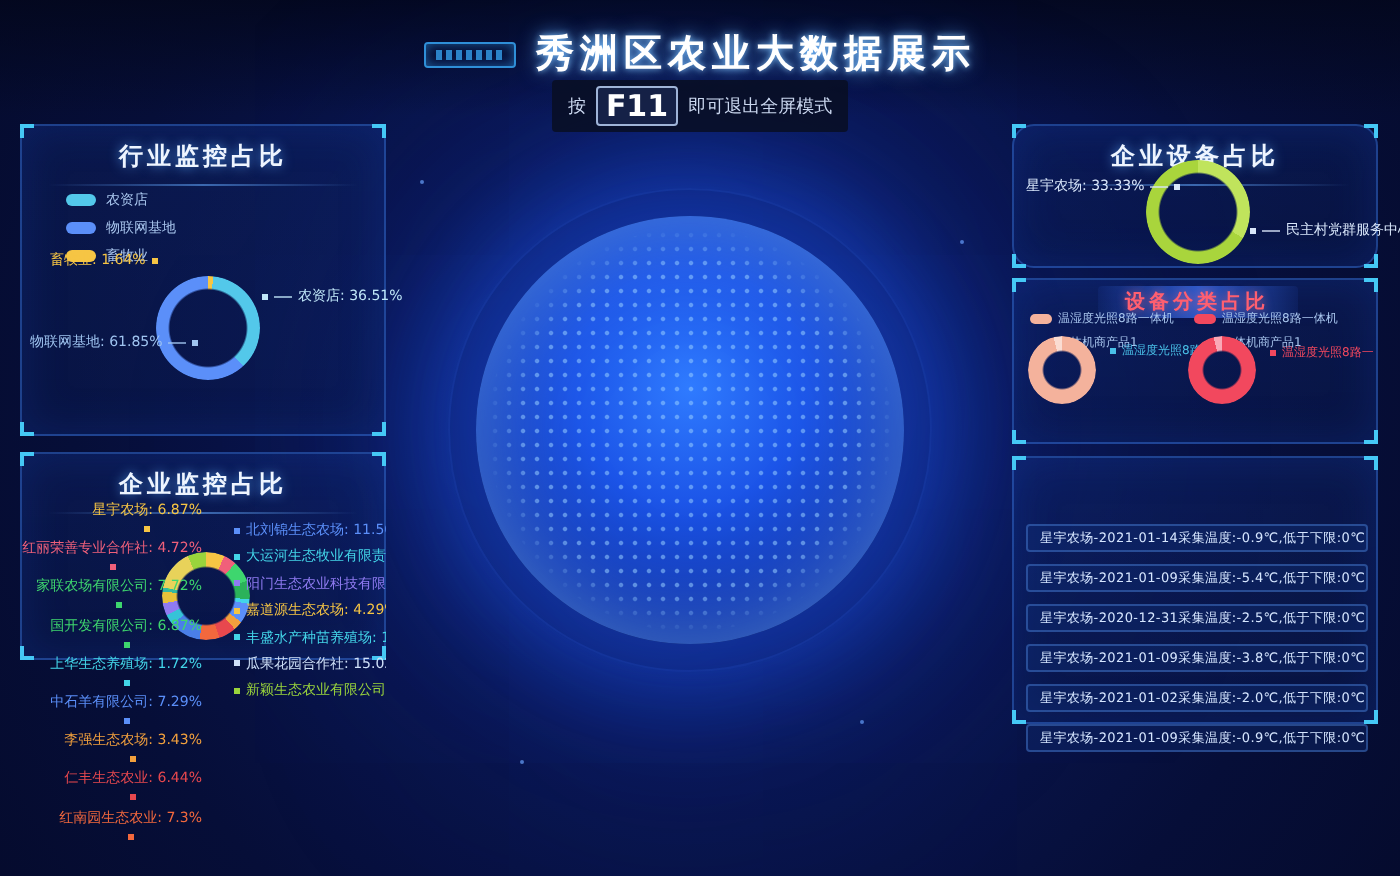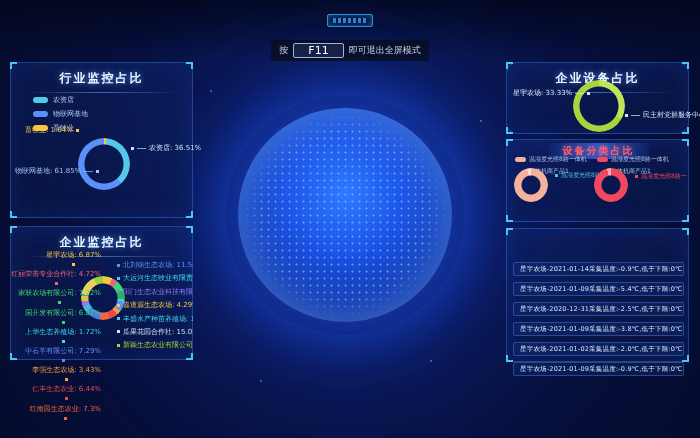--- a/index.html
+++ b/index.html
@@ -20,22 +20,22 @@
   .logo-badge { width:46px; height:13px; border:1px solid #2f8fd8; border-radius:2px;
     box-shadow:0 0 6px rgba(47,143,216,.6) inset; display:flex; align-items:center; justify-content:center; }
   .logo-badge i { display:block; width:34px; height:5px;
     background:repeating-linear-gradient(90deg,#2f8fd8 0 3px, transparent 3px 5px); opacity:.9; }
   .main-title { font-size:19px; font-weight:bold; color:#ffffff; letter-spacing:3px;
     text-shadow:0 0 10px rgba(90,170,255,.9), 0 0 3px rgba(150,210,255,.9); }
   .subtitle { position:absolute; left:0; top:40px; width:700px; display:flex;
     justify-content:center; }
   .subtitle-inner { display:flex; align-items:center; gap:5px; font-size:9px; color:#c9d6ee;
     background:rgba(8,14,34,.85); padding:3px 8px; border-radius:2px; }
-  .key-cap { border:1px solid #9fb4d8; border-radius:2px; padding:0 14px; font-size:11px;
-    color:#ffffff; background:rgba(30,45,90,.6); }
+  .key-cap { border:1px solid #9fb4d8; border-radius:2px; padding:0 4px; font-size:15px;
+    color:#ffffff; background:rgba(30,45,90,.6);font-weight:bold; }
 
   
   .globe-ring { position:absolute; left:224px; top:94px; width:242px; height:242px;
     border-radius:50%; border:1px solid rgba(70,130,255,.14);
     box-shadow:0 0 40px rgba(30,80,220,.25); }
   .globe { position:absolute; left:238px; top:108px; width:214px; height:214px; border-radius:50%;
     background:radial-gradient(circle at 50% 40%, #2f7bff 0%, #1c55e8 35%, #0e32ac 68%, #081c6e 100%);
     box-shadow:0 0 60px 25px rgba(30,90,255,.38), 0 0 130px 70px rgba(20,60,200,.18),
                inset 0 0 50px rgba(130,195,255,.55); }
   .globe::after { content:""; position:absolute; inset:6px; border-radius:50%;
@@ -54,21 +54,21 @@
   .c-tl { left:-1px; top:-1px; border-left:2px solid #45c8f5; border-top:2px solid #45c8f5; }
   .c-tr { right:-1px; top:-1px; border-right:2px solid #45c8f5; border-top:2px solid #45c8f5; }
   .c-bl { left:-1px; bottom:-1px; border-left:2px solid #45c8f5; border-bottom:2px solid #45c8f5; }
   .c-br { right:-1px; bottom:-1px; border-right:2px solid #45c8f5; border-bottom:2px solid #45c8f5; }
   .panel-title { margin-top:7px; text-align:center; font-size:12px; font-weight:bold;
     color:#eef5ff; letter-spacing:2px; text-shadow:0 0 6px rgba(90,170,255,.8); }
   .panel-title::after { content:""; display:block; width:86%; height:1px; margin:5px auto 0;
     background:linear-gradient(90deg, transparent, rgba(100,170,255,.55), transparent); }
 
   #panel-industry { left:10px; top:62px; width:183px; height:156px; }
-  #panel-monitor  { left:10px; top:226px; width:183px; height:134px; }
+  #panel-monitor  { left:10px; top:226px; width:183px; height:104px; }
   #panel-device   { left:506px; top:62px; width:183px; height:72px;border-radius:11px; }
   #panel-category { left:506px; top:139px; width:183px; height:83px; }
   #panel-alarms   { left:506px; top:228px; width:183px; height:134px; }
 
   
   .legend { position:absolute; left:22px; top:32px; display:flex; flex-direction:column; gap:4px;text-align:center; }
   .legend-item { display:flex; align-items:center; gap:5px; font-size:7px; color:#a9c6ee; }
   .swatch { width:15px; height:6px; border-radius:3px; }
 
   
@@ -128,20 +128,21 @@
 <span class="star" style="left:430px; top:360px;"></span>
 <span class="star" style="left:210px; top:90px;"></span>
 
 <div class="globe-ring"></div>
 <div class="globe"></div>
 
 <div class="header">
   <div class="logo-badge">
       <i></i>
     </div>
+  <div class="main-title">秀洲区农业大数据展示</div>
 </div>
 <div class="subtitle">
   <div class="subtitle-inner">
     <span>按</span>
     <span class="key-cap">F11</span>
     <span>即可退出全屏模式</span>
   </div>
 </div>
 
 <div class="panel" id="panel-industry">

